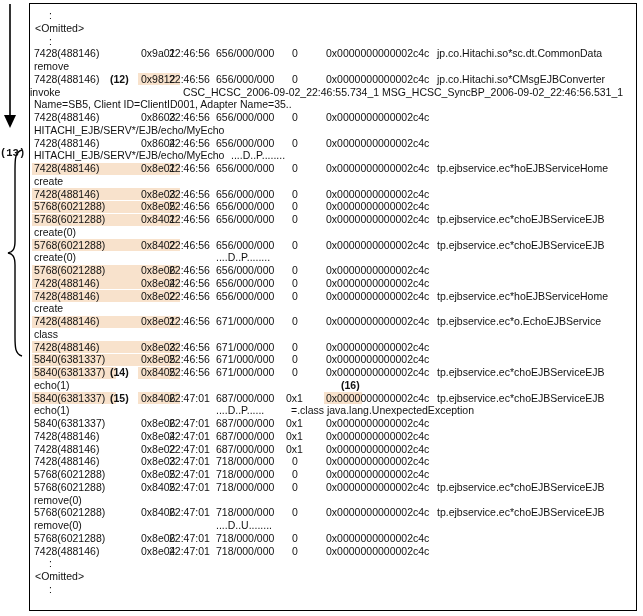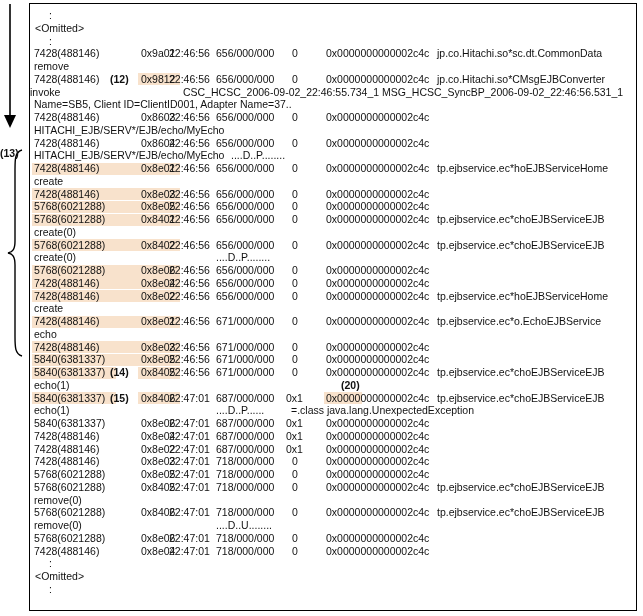--- a/index.html
+++ b/index.html
@@ -9,20 +9,21 @@
     background:#ffffff;
     font-family:"Liberation Sans", sans-serif;
     color:#111;
     overflow:hidden;
   }
   #margin-svg{position:absolute;left:0;top:0;}
   #label-13{
     position:absolute;left:0px;top:147px;width:44px;
     font-size:10.5px;font-weight:bold;text-align:left;
     white-space:pre;
+    font-family:Liberation Mono, monospace;
   }
   #log-box{
     position:absolute;left:29px;top:3px;
     width:606px;height:606px;
     border:1.5px solid #000;
     background:#fff;
     box-sizing:content-box;
   }
   #log-lines{position:absolute;left:0;top:5px;width:100%;}
   .line{
@@ -54,43 +55,43 @@
 
   <div id="log-box">
     <div id="log-lines">
         <div class="line"><span class="seg" style="left: 19px;">:</span></div>
         <div class="line"><span class="seg" style="left: 5px;">&lt;Omitted&gt;</span></div>
         <div class="line"><span class="seg" style="left: 19px;">:</span></div>
         <div class="line"><span class="seg" style="left: 4px;">7428(488146)</span><span class="seg" style="left: 111px;">0x9a01</span><span class="seg" style="left: 139px;">22:46:56</span><span class="seg" style="left: 186px;">656/000/000</span><span class="seg" style="left: 262px;">0</span><span class="seg" style="left: 296px;">0x0000000000002c4c</span><span class="seg" style="left: 407px;">jp.co.Hitachi.so*sc.dt.CommonData</span></div>
         <div class="line"><span class="seg" style="left: 4px;">remove</span></div>
         <div class="line"><div class="hl" style="left: 108px; width: 42px; background: rgb(248, 226, 204);"></div><span class="seg" style="left: 4px;">7428(488146)</span><span class="seg bold" style="left: 80px;">(12)</span><span class="seg" style="left: 111px;">0x9812</span><span class="seg" style="left: 139px;">22:46:56</span><span class="seg" style="left: 186px;">656/000/000</span><span class="seg" style="left: 262px;">0</span><span class="seg" style="left: 296px;">0x0000000000002c4c</span><span class="seg" style="left: 407px;">jp.co.Hitachi.so*CMsgEJBConverter</span></div>
         <div class="line"><span class="seg" style="left: 0;">invoke</span><span class="seg" style="left: 153px;">CSC_HCSC_2006-09-02_22:46:55.734_1 MSG_HCSC_SyncBP_2006-09-02_22:46:56.531_1</span></div>
-        <div class="line"><span class="seg" style="left: 4px;">Name=SB5, Client ID=ClientID001, Adapter Name=37..</span></div>
+        <div class="line"><span class="seg" style="left: 4px;">Name=SB5, Client ID=ClientID001, Adapter Name=35..</span></div>
         <div class="line"><span class="seg" style="left: 4px;">7428(488146)</span><span class="seg" style="left: 111px;">0x8603</span><span class="seg" style="left: 139px;">22:46:56</span><span class="seg" style="left: 186px;">656/000/000</span><span class="seg" style="left: 262px;">0</span><span class="seg" style="left: 296px;">0x0000000000002c4c</span></div>
         <div class="line"><span class="seg" style="left: 4px;">HITACHI_EJB/SERV*/EJB/echo/MyEcho</span></div>
         <div class="line"><span class="seg" style="left: 4px;">7428(488146)</span><span class="seg" style="left: 111px;">0x8604</span><span class="seg" style="left: 139px;">22:46:56</span><span class="seg" style="left: 186px;">656/000/000</span><span class="seg" style="left: 262px;">0</span><span class="seg" style="left: 296px;">0x0000000000002c4c</span></div>
         <div class="line"><span class="seg" style="left: 4px;">HITACHI_EJB/SERV*/EJB/echo/MyEcho</span><span class="seg" style="left: 201px;">....D..P........</span></div>
         <div class="line"><div class="hl" style="left: 2px; width: 148px; background: rgb(248, 226, 204);"></div><span class="seg" style="left: 4px;">7428(488146)</span><span class="seg" style="left: 111px;">0x8e01</span><span class="seg" style="left: 139px;">22:46:56</span><span class="seg" style="left: 186px;">656/000/000</span><span class="seg" style="left: 262px;">0</span><span class="seg" style="left: 296px;">0x0000000000002c4c</span><span class="seg" style="left: 407px;">tp.ejbservice.ec*hoEJBServiceHome</span></div>
         <div class="line"><span class="seg" style="left: 4px;">create</span></div>
         <div class="line"><div class="hl" style="left: 2px; width: 148px; background: rgb(248, 226, 204);"></div><span class="seg" style="left: 4px;">7428(488146)</span><span class="seg" style="left: 111px;">0x8e03</span><span class="seg" style="left: 139px;">22:46:56</span><span class="seg" style="left: 186px;">656/000/000</span><span class="seg" style="left: 262px;">0</span><span class="seg" style="left: 296px;">0x0000000000002c4c</span></div>
         <div class="line"><div class="hl" style="left: 2px; width: 148px; background: rgb(248, 226, 204);"></div><span class="seg" style="left: 4px;">5768(6021288)</span><span class="seg" style="left: 111px;">0x8e05</span><span class="seg" style="left: 139px;">22:46:56</span><span class="seg" style="left: 186px;">656/000/000</span><span class="seg" style="left: 262px;">0</span><span class="seg" style="left: 296px;">0x0000000000002c4c</span></div>
         <div class="line"><div class="hl" style="left: 2px; width: 148px; background: rgb(248, 226, 204);"></div><span class="seg" style="left: 4px;">5768(6021288)</span><span class="seg" style="left: 111px;">0x8401</span><span class="seg" style="left: 139px;">22:46:56</span><span class="seg" style="left: 186px;">656/000/000</span><span class="seg" style="left: 262px;">0</span><span class="seg" style="left: 296px;">0x0000000000002c4c</span><span class="seg" style="left: 407px;">tp.ejbservice.ec*choEJBServiceEJB</span></div>
         <div class="line"><span class="seg" style="left: 4px;">create(0)</span></div>
         <div class="line"><div class="hl" style="left: 2px; width: 148px; background: rgb(248, 226, 204);"></div><span class="seg" style="left: 4px;">5768(6021288)</span><span class="seg" style="left: 111px;">0x8402</span><span class="seg" style="left: 139px;">22:46:56</span><span class="seg" style="left: 186px;">656/000/000</span><span class="seg" style="left: 262px;">0</span><span class="seg" style="left: 296px;">0x0000000000002c4c</span><span class="seg" style="left: 407px;">tp.ejbservice.ec*choEJBServiceEJB</span></div>
         <div class="line"><span class="seg" style="left: 4px;">create(0)</span><span class="seg" style="left: 186px;">....D..P........</span></div>
         <div class="line"><div class="hl" style="left: 2px; width: 148px; background: rgb(248, 226, 204);"></div><span class="seg" style="left: 4px;">5768(6021288)</span><span class="seg" style="left: 111px;">0x8e06</span><span class="seg" style="left: 139px;">22:46:56</span><span class="seg" style="left: 186px;">656/000/000</span><span class="seg" style="left: 262px;">0</span><span class="seg" style="left: 296px;">0x0000000000002c4c</span></div>
         <div class="line"><div class="hl" style="left: 2px; width: 148px; background: rgb(248, 226, 204);"></div><span class="seg" style="left: 4px;">7428(488146)</span><span class="seg" style="left: 111px;">0x8e04</span><span class="seg" style="left: 139px;">22:46:56</span><span class="seg" style="left: 186px;">656/000/000</span><span class="seg" style="left: 262px;">0</span><span class="seg" style="left: 296px;">0x0000000000002c4c</span></div>
         <div class="line"><div class="hl" style="left: 2px; width: 148px; background: rgb(248, 226, 204);"></div><span class="seg" style="left: 4px;">7428(488146)</span><span class="seg" style="left: 111px;">0x8e02</span><span class="seg" style="left: 139px;">22:46:56</span><span class="seg" style="left: 186px;">656/000/000</span><span class="seg" style="left: 262px;">0</span><span class="seg" style="left: 296px;">0x0000000000002c4c</span><span class="seg" style="left: 407px;">tp.ejbservice.ec*hoEJBServiceHome</span></div>
         <div class="line"><span class="seg" style="left: 4px;">create</span></div>
         <div class="line"><div class="hl" style="left: 2px; width: 148px; background: rgb(248, 226, 204);"></div><span class="seg" style="left: 4px;">7428(488146)</span><span class="seg" style="left: 111px;">0x8e01</span><span class="seg" style="left: 139px;">22:46:56</span><span class="seg" style="left: 186px;">671/000/000</span><span class="seg" style="left: 262px;">0</span><span class="seg" style="left: 296px;">0x0000000000002c4c</span><span class="seg" style="left: 407px;">tp.ejbservice.ec*o.EchoEJBService</span></div>
-        <div class="line"><span class="seg" style="left: 4px;">echo</span></div>
+        <div class="line"><span class="seg" style="left: 4px;">class</span></div>
         <div class="line"><div class="hl" style="left: 2px; width: 148px; background: rgb(248, 226, 204);"></div><span class="seg" style="left: 4px;">7428(488146)</span><span class="seg" style="left: 111px;">0x8e03</span><span class="seg" style="left: 139px;">22:46:56</span><span class="seg" style="left: 186px;">671/000/000</span><span class="seg" style="left: 262px;">0</span><span class="seg" style="left: 296px;">0x0000000000002c4c</span></div>
         <div class="line"><div class="hl" style="left: 2px; width: 148px; background: rgb(248, 226, 204);"></div><span class="seg" style="left: 4px;">5840(6381337)</span><span class="seg" style="left: 111px;">0x8e05</span><span class="seg" style="left: 139px;">22:46:56</span><span class="seg" style="left: 186px;">671/000/000</span><span class="seg" style="left: 262px;">0</span><span class="seg" style="left: 296px;">0x0000000000002c4c</span></div>
         <div class="line"><div class="hl" style="left: 2px; width: 84px; background: rgb(248, 226, 204);"></div><div class="hl" style="left: 108px; width: 42px; background: rgb(248, 226, 204);"></div><span class="seg" style="left: 4px;">5840(6381337)</span><span class="seg bold" style="left: 80px;">(14)</span><span class="seg" style="left: 111px;">0x8405</span><span class="seg" style="left: 139px;">22:46:56</span><span class="seg" style="left: 186px;">671/000/000</span><span class="seg" style="left: 262px;">0</span><span class="seg" style="left: 296px;">0x0000000000002c4c</span><span class="seg" style="left: 407px;">tp.ejbservice.ec*choEJBServiceEJB</span></div>
-        <div class="line"><span class="seg" style="left: 4px;">echo(1)</span><span class="seg bold" style="left: 311px;">(20)</span></div>
+        <div class="line"><span class="seg" style="left: 4px;">echo(1)</span><span class="seg bold" style="left: 311px;">(16)</span></div>
         <div class="line"><div class="hl" style="left: 2px; width: 84px; background: rgb(248, 226, 204);"></div><div class="hl" style="left: 108px; width: 42px; background: rgb(248, 226, 204);"></div><div class="hl" style="left: 294px; width: 38px; background: rgb(248, 226, 204);"></div><span class="seg" style="left: 4px;">5840(6381337)</span><span class="seg bold" style="left: 80px;">(15)</span><span class="seg" style="left: 111px;">0x8406</span><span class="seg" style="left: 139px;">22:47:01</span><span class="seg" style="left: 186px;">687/000/000</span><span class="seg" style="left: 256px;">0x1</span><span class="seg" style="left: 296px;">0x0000000000002c4c</span><span class="seg" style="left: 407px;">tp.ejbservice.ec*choEJBServiceEJB</span></div>
         <div class="line"><span class="seg" style="left: 4px;">echo(1)</span><span class="seg" style="left: 186px;">....D..P......</span><span class="seg" style="left: 261px;">=.class java.lang.UnexpectedException</span></div>
         <div class="line"><span class="seg" style="left: 4px;">5840(6381337)</span><span class="seg" style="left: 111px;">0x8e06</span><span class="seg" style="left: 139px;">22:47:01</span><span class="seg" style="left: 186px;">687/000/000</span><span class="seg" style="left: 256px;">0x1</span><span class="seg" style="left: 296px;">0x0000000000002c4c</span></div>
         <div class="line"><span class="seg" style="left: 4px;">7428(488146)</span><span class="seg" style="left: 111px;">0x8e04</span><span class="seg" style="left: 139px;">22:47:01</span><span class="seg" style="left: 186px;">687/000/000</span><span class="seg" style="left: 256px;">0x1</span><span class="seg" style="left: 296px;">0x0000000000002c4c</span></div>
         <div class="line"><span class="seg" style="left: 4px;">7428(488146)</span><span class="seg" style="left: 111px;">0x8e02</span><span class="seg" style="left: 139px;">22:47:01</span><span class="seg" style="left: 186px;">687/000/000</span><span class="seg" style="left: 256px;">0x1</span><span class="seg" style="left: 296px;">0x0000000000002c4c</span></div>
         <div class="line"><span class="seg" style="left: 4px;">7428(488146)</span><span class="seg" style="left: 111px;">0x8e03</span><span class="seg" style="left: 139px;">22:47:01</span><span class="seg" style="left: 186px;">718/000/000</span><span class="seg" style="left: 262px;">0</span><span class="seg" style="left: 296px;">0x0000000000002c4c</span></div>
         <div class="line"><span class="seg" style="left: 4px;">5768(6021288)</span><span class="seg" style="left: 111px;">0x8e05</span><span class="seg" style="left: 139px;">22:47:01</span><span class="seg" style="left: 186px;">718/000/000</span><span class="seg" style="left: 262px;">0</span><span class="seg" style="left: 296px;">0x0000000000002c4c</span></div>
         <div class="line"><span class="seg" style="left: 4px;">5768(6021288)</span><span class="seg" style="left: 111px;">0x8405</span><span class="seg" style="left: 139px;">22:47:01</span><span class="seg" style="left: 186px;">718/000/000</span><span class="seg" style="left: 262px;">0</span><span class="seg" style="left: 296px;">0x0000000000002c4c</span><span class="seg" style="left: 407px;">tp.ejbservice.ec*choEJBServiceEJB</span></div>
         <div class="line"><span class="seg" style="left: 4px;">remove(0)</span></div>
         <div class="line"><span class="seg" style="left: 4px;">5768(6021288)</span><span class="seg" style="left: 111px;">0x8406</span><span class="seg" style="left: 139px;">22:47:01</span><span class="seg" style="left: 186px;">718/000/000</span><span class="seg" style="left: 262px;">0</span><span class="seg" style="left: 296px;">0x0000000000002c4c</span><span class="seg" style="left: 407px;">tp.ejbservice.ec*choEJBServiceEJB</span></div>

